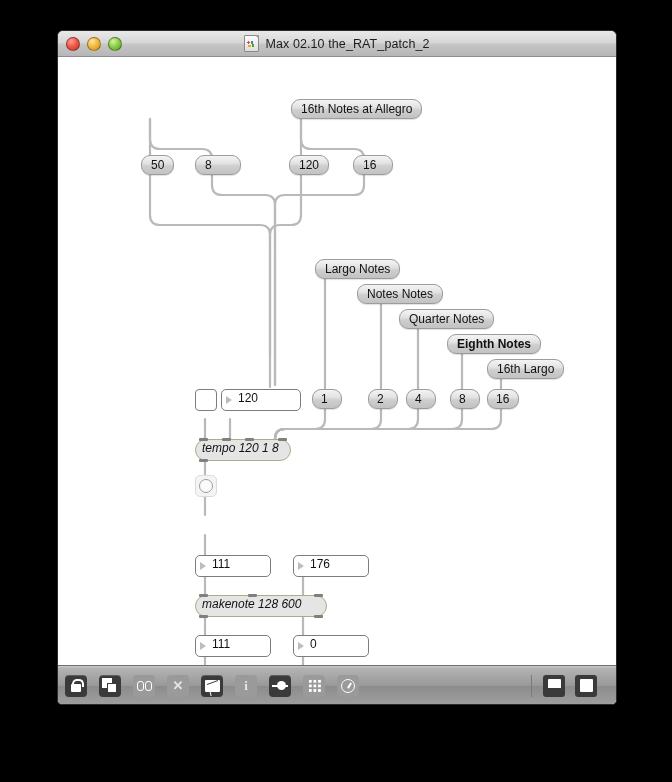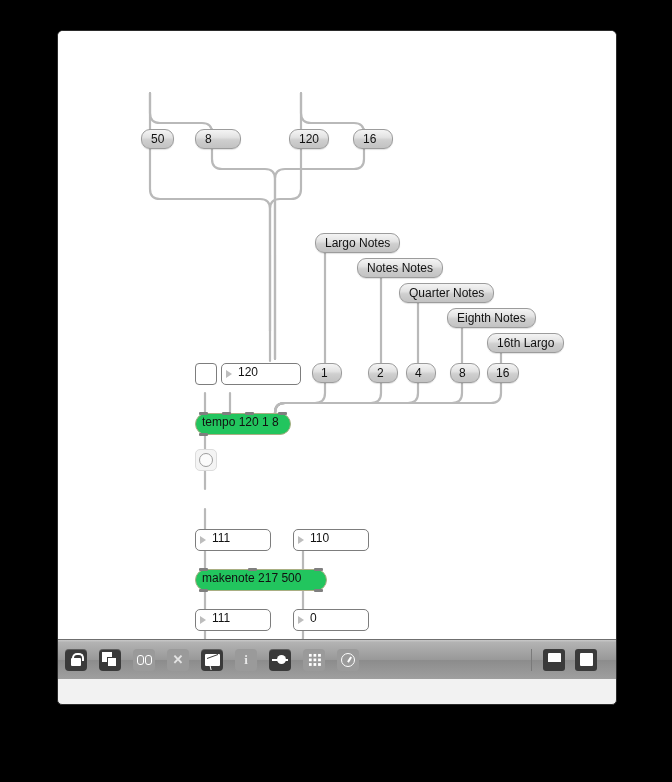--- a/index.html
+++ b/index.html
@@ -106,30 +106,31 @@
     content: "";
     position: absolute;
     left: 4px; top: 5.5px;
     border-left: 6px solid #bdbdbd;
     border-top: 4.5px solid transparent;
     border-bottom: 4.5px solid transparent;
   }
 
   
   .objbox {
-    background: #22c55e;
+    background: #e5e5e5;
     border: 1.6px solid #a9ae83;
     border-radius: 11px;
     height: 20px;
     color: #111;
     font-size: 12px;
     line-height: 17px;
     padding: 0 6px;
     white-space: nowrap;
     position: absolute;
+    font-style: italic;
   }
   .inlet, .outlet {
     position: absolute;
     width: 9px; height: 3px;
     background: #7f7f7f;
     border-radius: 1px;
   }
   .inlet { top: -1.6px; }
   .outlet { bottom: -1.6px; }
 
@@ -216,20 +217,33 @@
     background: #fff; transform: rotate(32deg); transform-origin: bottom; }
   .info-i { font-size: 13px; font-weight: bold; color: #e9e9e9; font-family: "Liberation Serif", serif; }
 </style>
 </head>
 <body>
 
 <div id="root">
 
   <div class="window">
 
+    <div class="titlebar">
+      <div class="lights">
+        <div class="light red"></div>
+        <div class="light yellow"></div>
+        <div class="light green"></div>
+      </div>
+      <div class="title-wrap">
+        <div class="doc-icon">
+            <div class="dots"></div>
+          </div>
+        <div class="title-text">Max 02.10 the_RAT_patch_2</div>
+      </div>
+    </div>
 
     <div class="canvas">
 
       <svg class="cords" viewBox="0 0 558 608">
 
         <path class="cord" d="M 92 62 L 92 98"></path>
         <path class="cord" d="M 92 62 L 92 82 Q 92 92 102 92 L 144 92 Q 154 92 154 102 L 154 98"></path>
 
         <path class="cord" d="M 243 62 L 243 98"></path>
         <path class="cord" d="M 243 62 L 243 82 Q 243 92 253 92 L 296 92 Q 306 92 306 102 L 306 98"></path>
@@ -271,30 +285,31 @@
         <path class="cord" d="M 245 518 L 245 538"></path>
 
         <path class="cord" d="M 147 558 L 147 578"></path>
         <path class="cord" d="M 245 558 L 245 578"></path>
 
         <path class="cord" d="M 147 598 L 147 628"></path>
 
         <path class="cord" d="M 245 598 L 245 606 Q 245 616 235 616 L 167 616 Q 157 616 157 626 L 157 628"></path>
       </svg>
 
+      <div class="node msgbox" style="left:233px; top:42px;">16th Notes at Allegro</div>
 
       <div class="node msgbox" style="left:83px; top:98px;">50</div>
       <div class="node msgbox" style="left:137px; top:98px; min-width:46px;">8</div>
       <div class="node msgbox" style="left:231px; top:98px;">120</div>
       <div class="node msgbox" style="left:295px; top:98px; min-width:40px;">16</div>
 
       <div class="node msgbox" style="left:257px; top:202px;">Largo Notes</div>
       <div class="node msgbox" style="left:299px; top:227px;">Notes Notes</div>
       <div class="node msgbox" style="left:341px; top:252px;">Quarter Notes</div>
-      <div class="node msgbox" style="left:389px; top:277px;">Eighth Notes</div>
+      <div class="node msgbox" style="left:389px; top:277px;font-weight:bold;">Eighth Notes</div>
       <div class="node msgbox" style="left:429px; top:302px;">16th Largo</div>
 
       <div class="node msgbox num" style="left:254px; top:332px; min-width:30px;">1</div>
       <div class="node msgbox num" style="left:310px; top:332px; min-width:30px;">2</div>
       <div class="node msgbox num" style="left:348px; top:332px; min-width:30px;">4</div>
       <div class="node msgbox num" style="left:392px; top:332px; min-width:30px;">8</div>
       <div class="node msgbox num" style="left:429px; top:332px; min-width:32px;">16</div>
 
       <div class="toggle" style="left:137px; top:332px;"></div>
       <div class="numbox" style="left:163px; top:332px; width:56px;">120</div>
@@ -305,24 +320,24 @@
         <span class="inlet" style="left:26px;"></span>
         <span class="inlet" style="left:49px;"></span>
         <span class="inlet" style="right:3px;"></span>
         <span class="outlet" style="left:3px;"></span>
       </div>
 
       <div class="bang" style="left:137px; top:418px;"></div>
 
 
       <div class="numbox" style="left:137px; top:498px; width:52px;">111</div>
-      <div class="numbox" style="left:235px; top:498px; width:52px;">110</div>
+      <div class="numbox" style="left:235px; top:498px; width:52px;">176</div>
 
       <div class="objbox" style="left:137px; top:538px; width:118px;">
-        <span>makenote 217 500</span>
+        <span>makenote 128 600</span>
         <span class="inlet" style="left:3px;"></span>
         <span class="inlet" style="left:52px;"></span>
         <span class="inlet" style="right:3px;"></span>
         <span class="outlet" style="left:3px;"></span>
         <span class="outlet" style="right:3px;"></span>
       </div>
 
       <div class="numbox" style="left:137px; top:578px; width:52px;">111</div>
       <div class="numbox" style="left:235px; top:578px; width:52px;">0</div>
 

